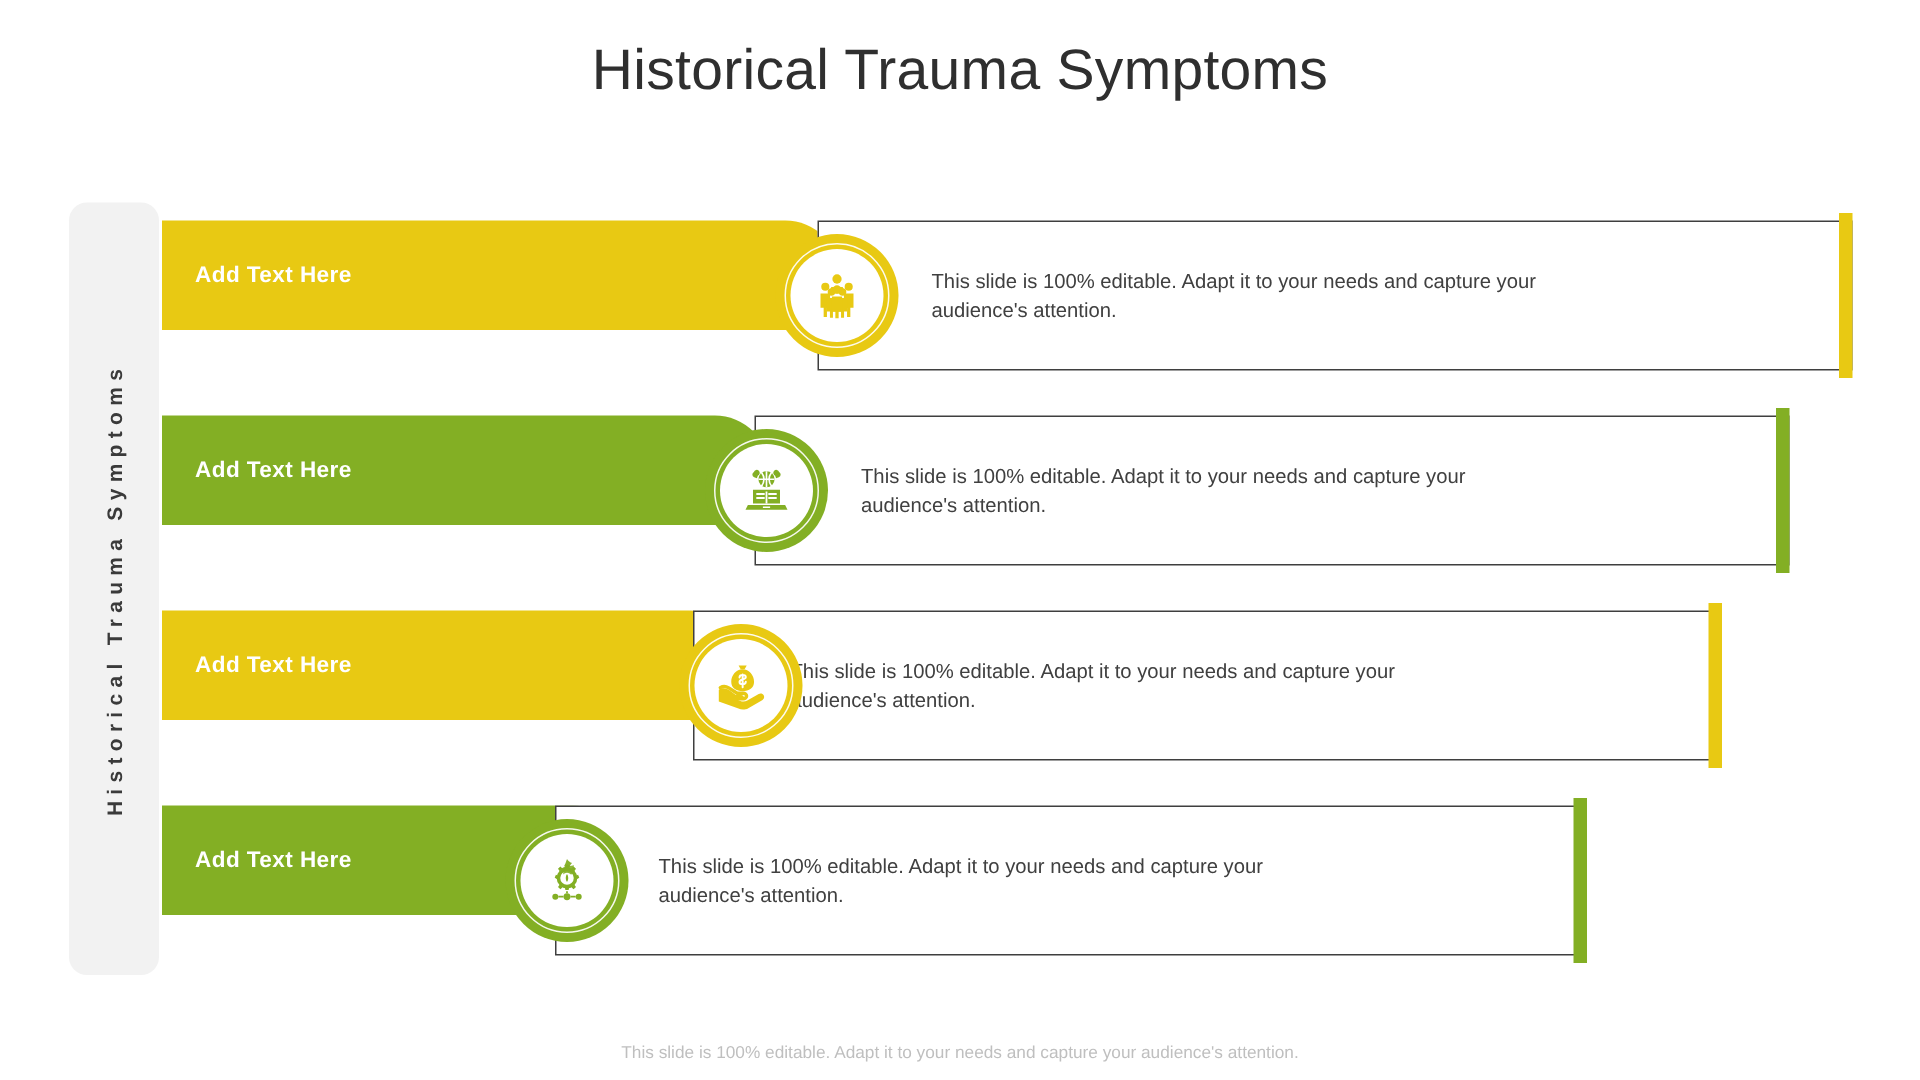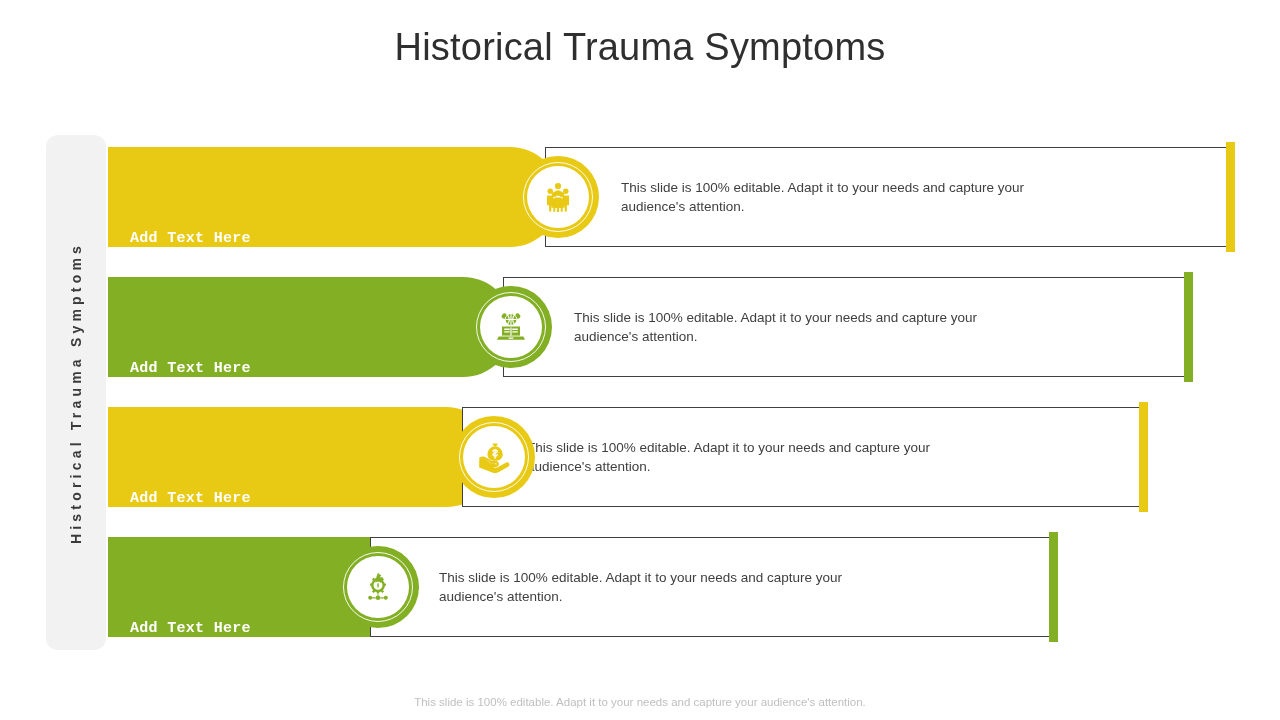--- a/index.html
+++ b/index.html
@@ -47,25 +47,24 @@
   .row { position: absolute; left: 0; width: 1280px; height: 100px; }
   .row-1 { top: 147px; }
   .row-2 { top: 277px; }
   .row-3 { top: 407px; }
   .row-4 { top: 537px; }
 
   
   .bar {
     position: absolute;
     left: 108px; top: 0;
-    height: 100px;
+    height: 73px;
     border-radius: 0 50px 50px 0;
     display: flex;
-    align-items: flex-end;
-    font-family: Liberation Mono, monospace;
+    align-items: center;
   }
   .bar-label {
     margin-left: 22px;
     color: #ffffff;
     font-size: 15px;
     font-weight: bold;
     letter-spacing: 0.3px;
     white-space: nowrap;
   }
 

